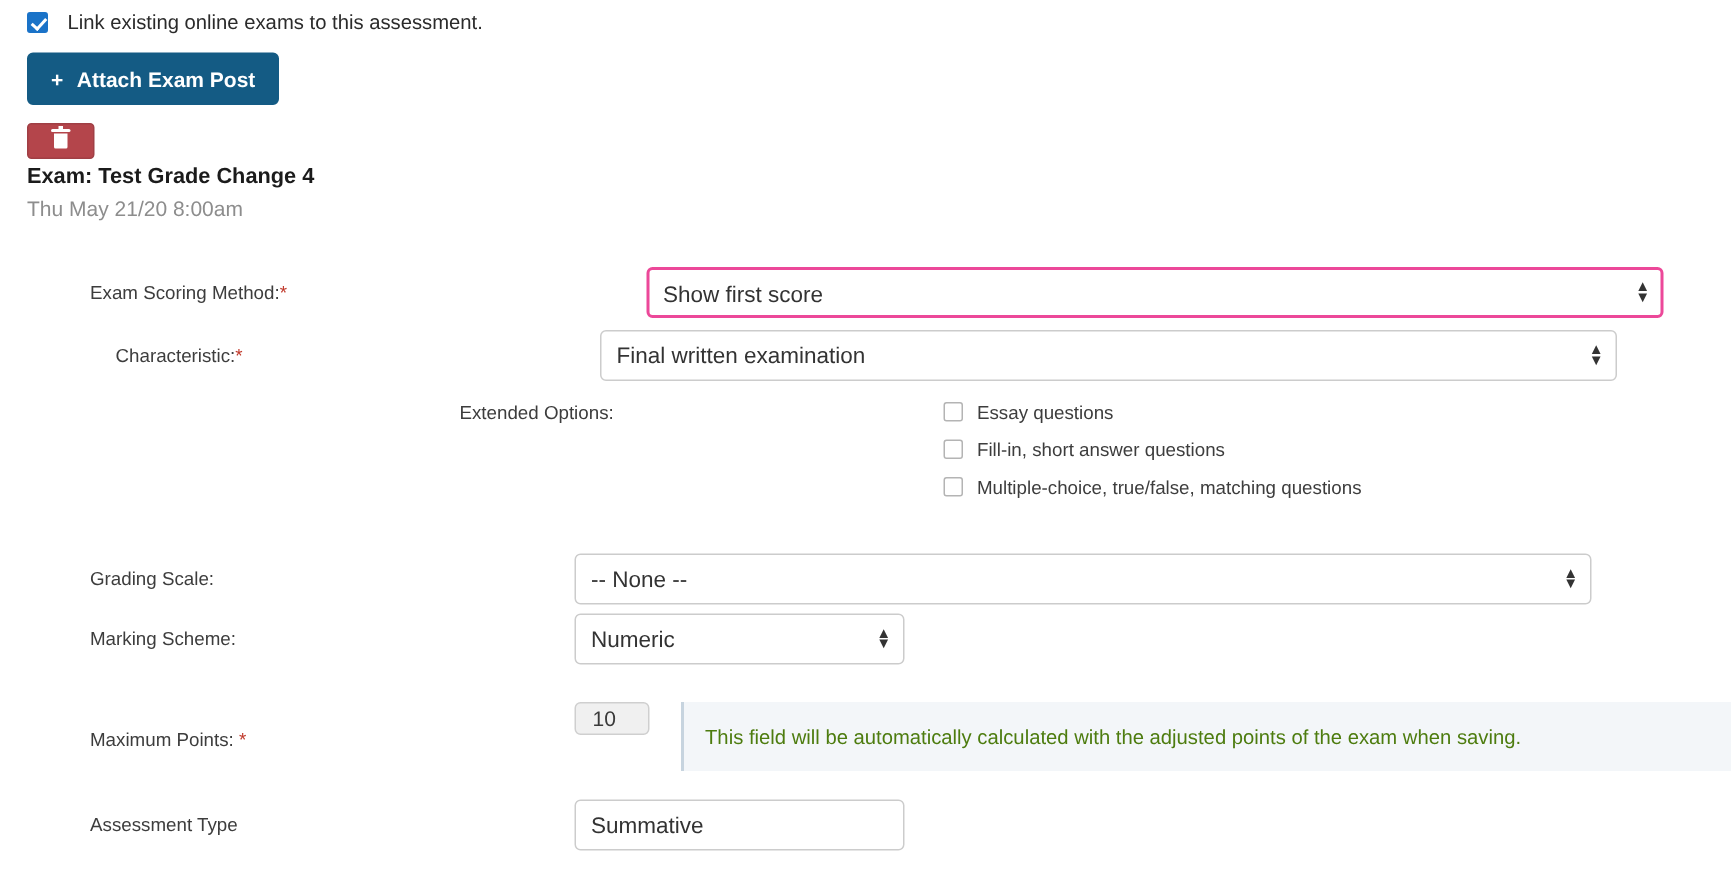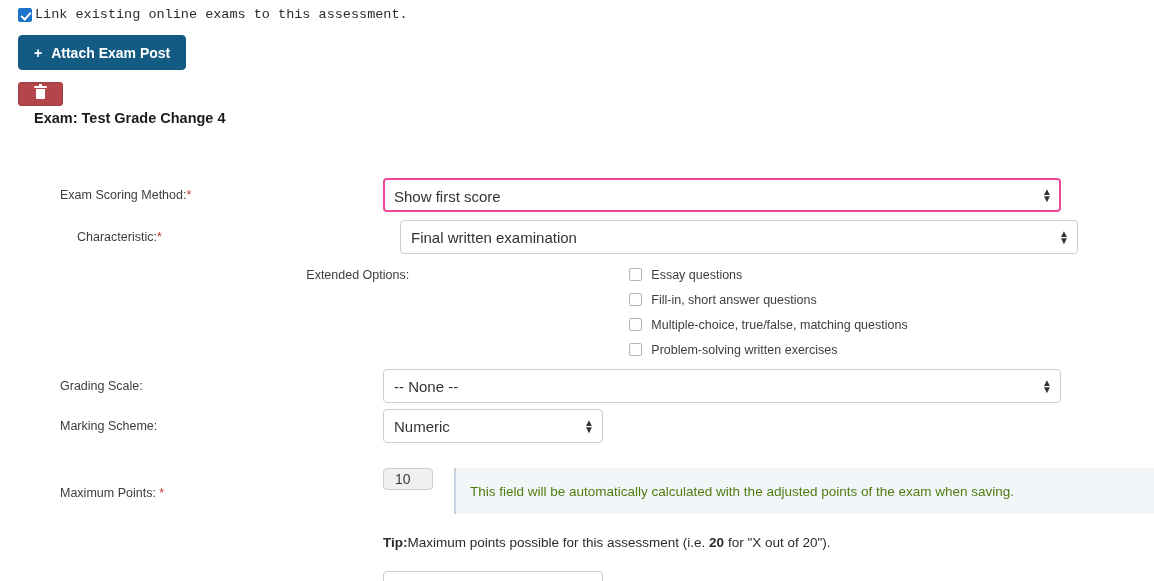--- a/index.html
+++ b/index.html
@@ -18,22 +18,21 @@
     background: #ffffff;
   }
 
   
   .link-row {
     position: absolute;
     left: 18px;
     top: 7px;
     display: flex;
     align-items: center;
-    gap: 3px;
-    font-family: Liberation Mono, monospace;
+    gap: 13px;
   }
   .cb-blue {
     width: 14px;
     height: 14px;
     border-radius: 2px;
     background: #1a73c8;
     border: 1px solid #1a73c8;
     position: relative;
     flex: none;
   }
@@ -114,21 +113,21 @@
     content: "";
     position: absolute;
     left: 3px;
     top: -5px;
     width: 3px;
     height: 2px;
     background: #ffffff;
   }
 
   
-  .exam-info { position: absolute; left: 18px; top: 108px; margin-left: 16px; }
+  .exam-info { position: absolute; left: 18px; top: 108px; }
   .exam-line {
     font-size: 14.5px;
     font-weight: bold;
     color: #1b1b1b;
     line-height: 20px;
     white-space: nowrap;
   }
   .exam-line .lbl { display: inline-block; }
   .exam-line .val { display: inline-block; }
   .exam-line.post { font-size: 12.5px; }
@@ -259,25 +258,26 @@
 
   <div class="trash-btn">
     <span class="trash-ico"></span>
   </div>
 
   <div class="exam-info">
     <div class="exam-line">
       <span class="lbl">Exam:</span>
       <span class="val">Test Grade Change 4</span>
     </div>
+    <div class="exam-date">Thu May 21/20 8:00am</div>
   </div>
 
   <div class="form">
 
-    <div class="row" style="height:42px;">
+    <div class="row" style="height:42px;gap:48px;">
       <div class="flabel" style="padding-top:9px;">
         <span>Exam Scoring Method:</span><span class="req">*</span>
       </div>
       <div class="sel-wrap">
         <select class="sel wide focus">
           <option>Show first score</option>
         </select>
         <span class="arrows">
             <span class="up">▲</span>
             <span class="dn">▼</span>
@@ -308,24 +308,20 @@
           <span class="opt-label">Essay questions</span>
         </div>
         <div class="opt">
           <span class="cb-empty"></span>
           <span class="opt-label">Fill-in, short answer questions</span>
         </div>
         <div class="opt">
           <span class="cb-empty"></span>
           <span class="opt-label">Multiple-choice, true/false, matching questions</span>
         </div>
-        <div class="opt">
-          <span class="cb-empty"></span>
-          <span class="opt-label">Problem-solving written exercises</span>
-        </div>
       </div>
     </div>
 
     <div class="row" style="height:40px;">
       <div class="flabel" style="padding-top:9px;">Grading Scale:</div>
       <div class="sel-wrap">
         <select class="sel wide">
           <option>-- None --</option>
         </select>
         <span class="arrows">
@@ -349,23 +345,20 @@
     </div>
 
     <div class="row" style="height:46px;">
       <div class="flabel" style="padding-top:17px;">
         <span>Maximum Points:</span> <span class="req">*</span>
       </div>
       <div class="pts-box">10</div>
       <div class="pts-note">This field will be automatically calculated with the adjusted points of the exam when saving.</div>
     </div>
 
-    <div class="tip" style="padding-top:20px;">
-      <b>Tip:</b><span>Maximum points possible for this assessment (i.e. </span><b>20</b><span> for "X out of 20").</span>
-    </div>
 
     <div class="row" style="height:40px;margin-top:19px;">
       <div class="flabel" style="padding-top:9px;">Assessment Type</div>
       <div class="sel-wrap">
         <select class="sel mid">
           <option>Summative</option>
         </select>
         
       </div>
     </div>

